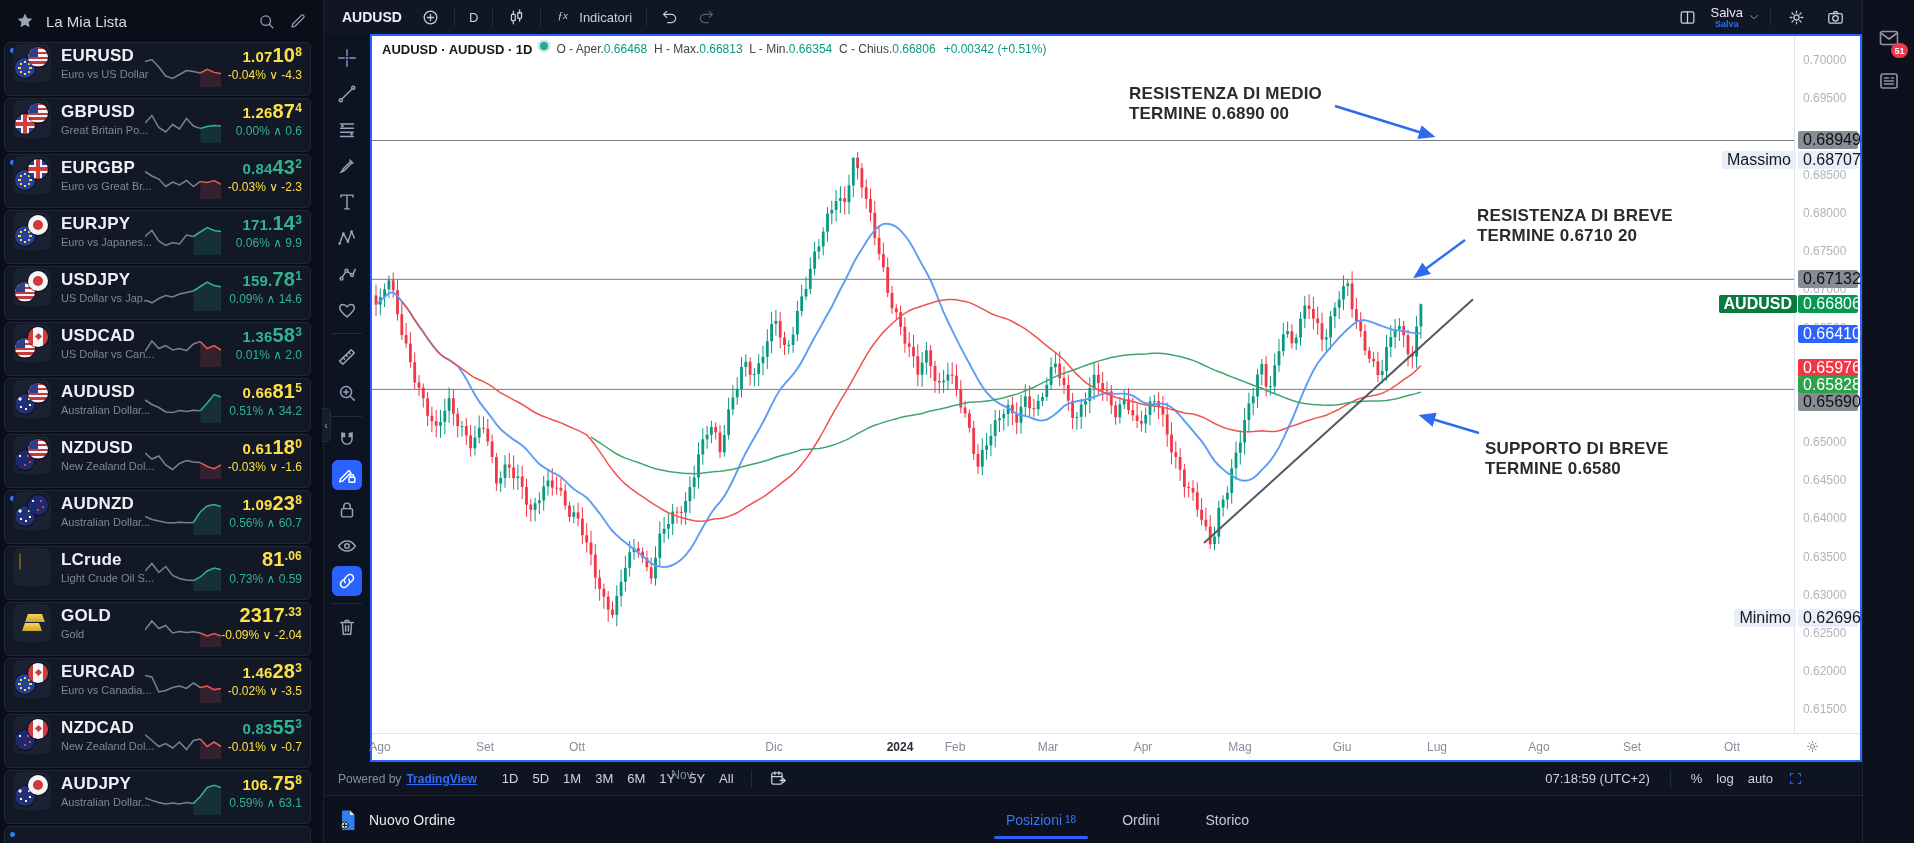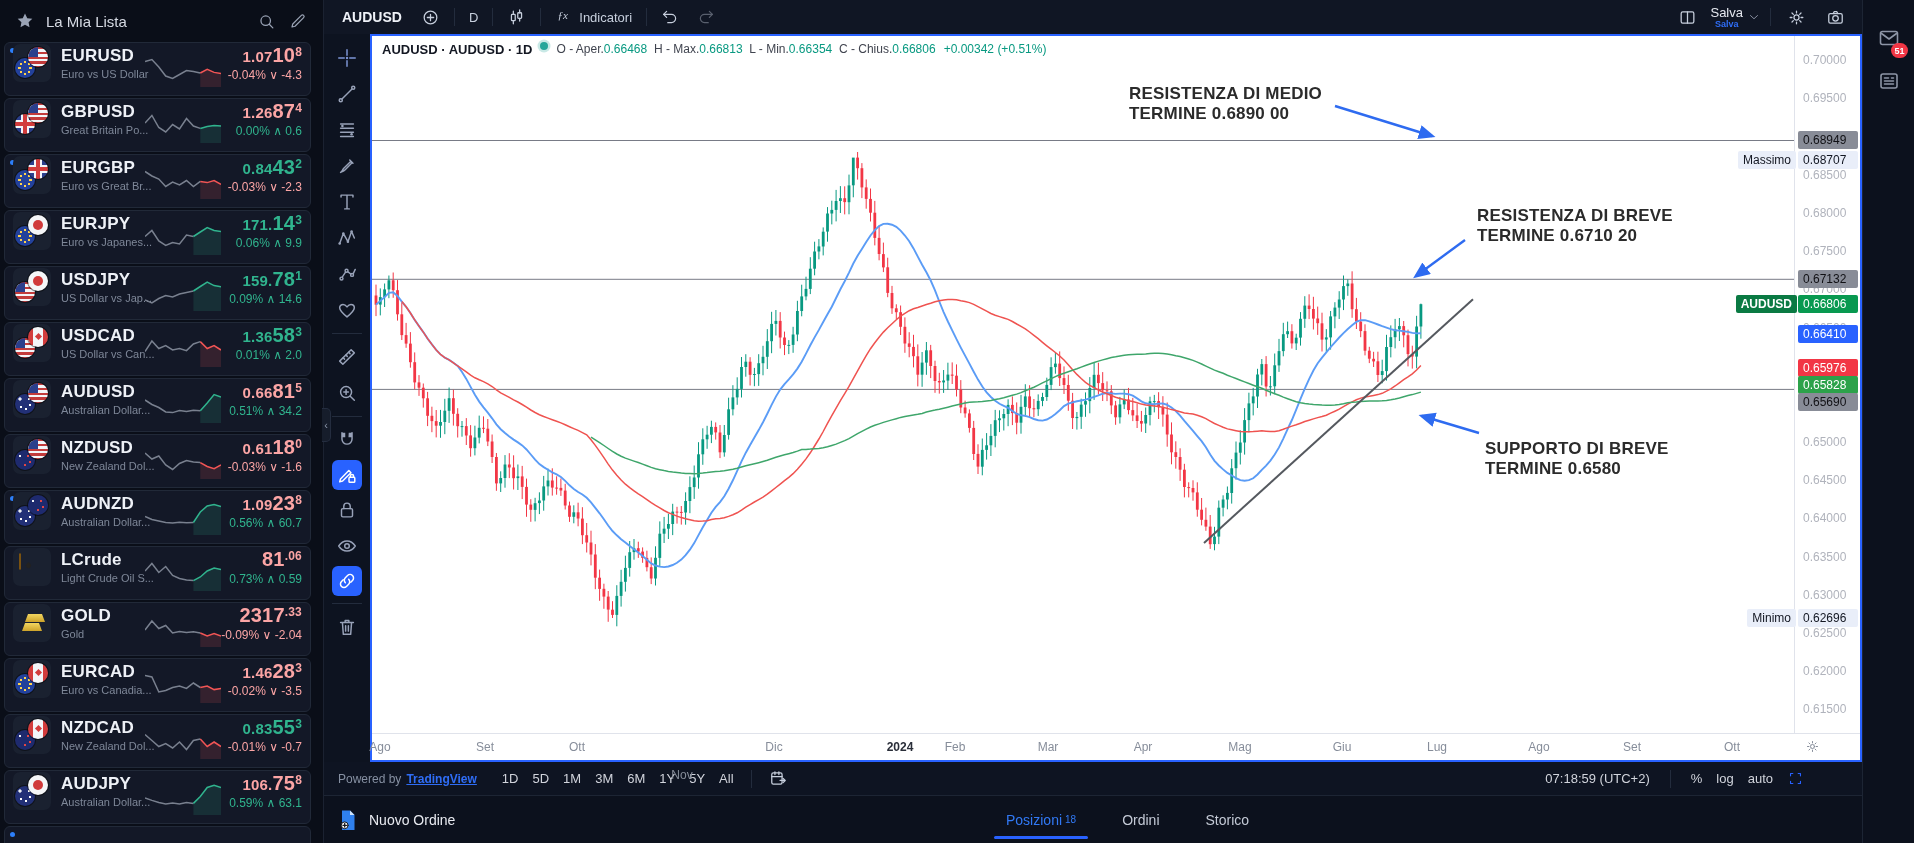--- a/index.html
+++ b/index.html
@@ -36,21 +36,21 @@
 .ig1{left:3px;top:13px}.ig3{left:6px;top:4px}
 .wl-info{margin-left:10px;min-width:0}
 .wl-sym{font-size:17px;font-weight:bold;color:#eef1f7;letter-spacing:.2px}
 .wl-desc{font-size:11px;color:#7e8798;margin-top:2px;white-space:nowrap}
 .wl-spark{position:absolute;left:140px;top:9px}
 .wl-price{margin-left:auto;text-align:right}
 .pl{font-size:15px;font-weight:bold;letter-spacing:.2px}
 .pl .p2{font-size:20px}
 .pl .p3{font-size:12px;vertical-align:6px}
 .chg{font-size:12px;margin-top:1px}
-.up{color:#30b48e}.down{color:#fca5a5}
+.up{color:#30b48e}.down{color:#fde047}
 .collapse-tab{position:absolute;right:-8px;top:408px;width:9px;height:34px;background:#161d2b;border:1px solid #242d3f;border-left:none;border-radius:0 5px 5px 0;color:#8b95a8;font-size:11px;display:flex;align-items:center;justify-content:center;z-index:5;cursor:pointer}
 
 .center{flex:1;display:flex;flex-direction:column;min-width:0}
 .topbar{height:34px;background:#101624;display:flex;align-items:center;padding:0 10px;gap:4px;flex:none}
 .tb-sym{font-size:14px;font-weight:bold;color:#eef1f7;padding:0 8px;cursor:pointer}
 .tb-btn{display:flex;align-items:center;gap:5px;color:#c7cfdd;padding:3px 7px;border-radius:4px;cursor:pointer;font-size:13px}
 .tb-div{width:1px;height:18px;background:#232c3d;margin:0 3px}
 .tb-right{margin-left:auto;display:flex;align-items:center;gap:6px}
 .dim{opacity:.4}
 .save-wrap{display:flex;align-items:center;gap:4px;cursor:pointer}
@@ -73,21 +73,21 @@
 .lg-title{font-size:13px;color:#131722;font-weight:bold;cursor:pointer}
 .lg-dot{width:8px;height:8px;border-radius:50%;background:#26a69a;box-shadow:0 0 0 2.5px rgba(38,166,154,.25)}
 .lg-seg{font-size:12px;color:#40444f}
 .lg-seg b{color:#089981;font-weight:normal}
 .lg-chg{font-size:12px;color:#089981}
 .ann{position:absolute;color:#2b2b2b;font-size:17px;font-weight:bold;line-height:20px;white-space:pre-line;letter-spacing:.2px;z-index:3;cursor:pointer}
 
 .paxis{width:66px;border-left:1px solid #e0e3eb;position:relative;background:#fff;flex:none}
 .tick{position:absolute;left:8px;font-size:12px;color:#b0b3bc;transform:translateY(-50%)}
 .axis-badge{position:absolute;right:2px;transform:translateY(-50%);display:flex;z-index:3;border-radius:2px;overflow:visible}
-.chip{height:18px;display:flex;align-items:center;padding:0 5px;font-size:12px;border-radius:2px;white-space:nowrap}
+.chip{height:18px;display:flex;align-items:center;padding:0 5px;font-size:16px;border-radius:2px;white-space:nowrap}
 .chip.val{width:60px;justify-content:flex-start}
 .bg-gray .chip{background:#888c97;color:#101014}
 .bg-light .chip{background:#e9eef9;color:#131722}
 .bg-light .chip.lab{margin-right:2px}
 .bg-blue .chip{background:#2962ff;color:#fff}
 .bg-red .chip{background:#f23645;color:#fff}
 .bg-green .chip{background:#2ca24a;color:#fff}
 .bg-symbol .chip.lab{background:#0a7a43;color:#fff;font-weight:bold;margin-right:1px}
 .bg-symbol .chip.val{background:#089950;color:#fff}
 

